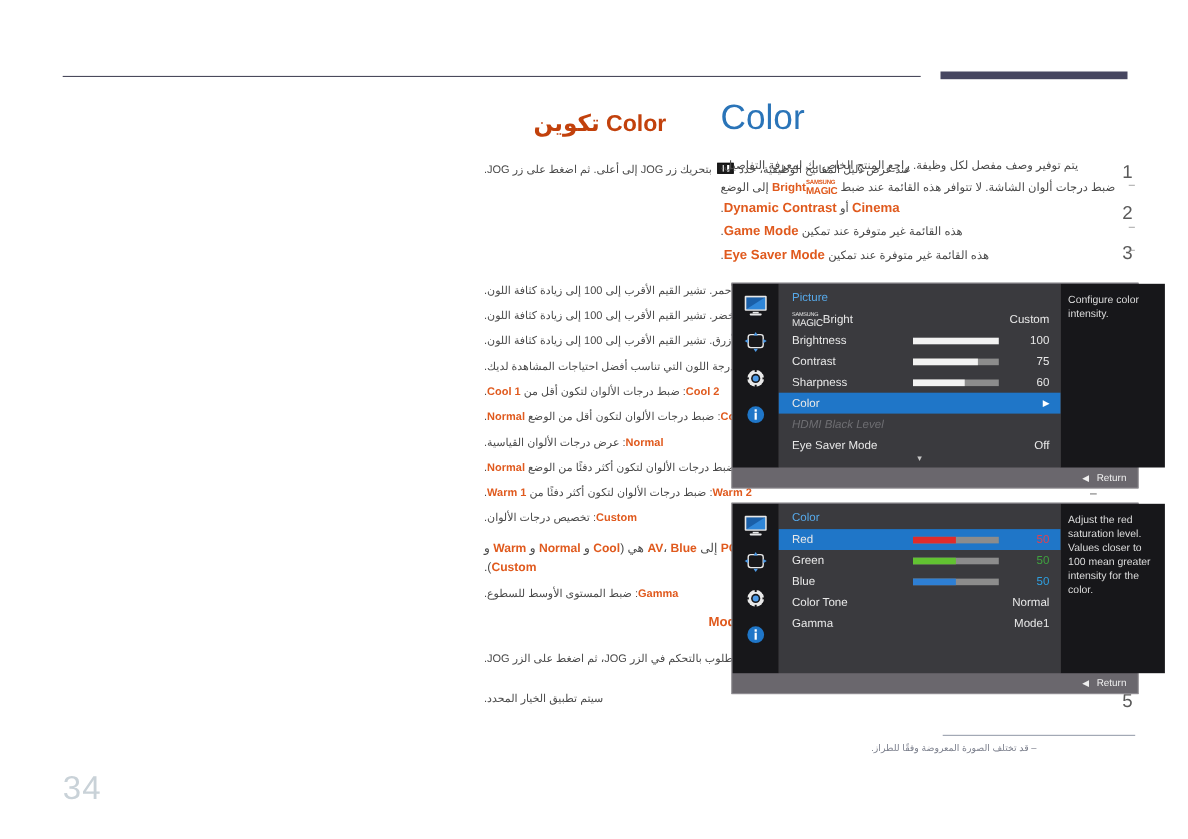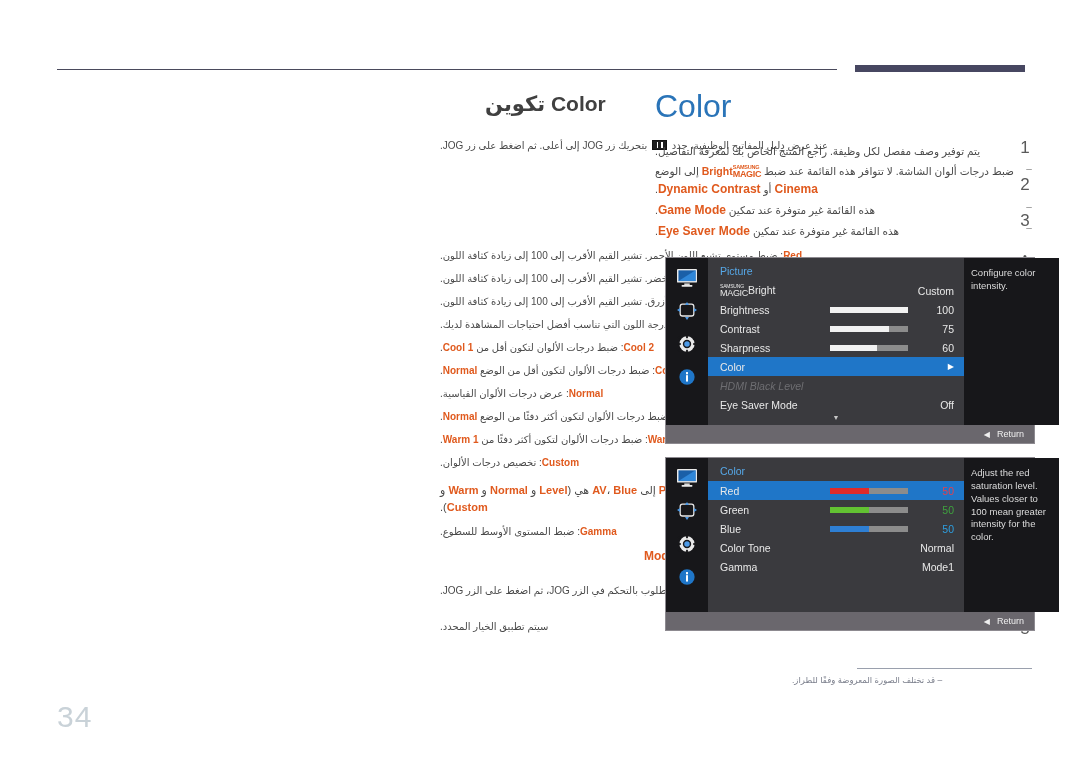--- a/index.html
+++ b/index.html
@@ -28,22 +28,22 @@
     font-size:30px;color:#c9d2d8;letter-spacing:1px;
     direction:ltr;
   }
 
   
   .col-right{
     position:absolute;right:40px;top:92px;width:600px;
   }
   .doc-title{
     text-align:left;
-    font-size:21px;color:#404040;
-    margin:0 0 22px 0;
+    font-size:21px;color:#c2410c;
+    margin:8px 0 22px 0;
     direction:rtl;
     padding-left:45px;
   }
   .doc-title .en{direction:ltr;unicode-bidi:embed;}
 
   .step{
     display:flex;align-items:flex-start;
     margin-bottom:17px;
     direction:rtl;
   }
@@ -289,21 +289,21 @@
     </div>
 
     <div class="note-row">
       <div class="note-mark">–</div>
       <div class="note-txt">
         <span>عند توصيل الإدخال الخارجي من خلال HDMI/DP وتعيين وضع</span>
         <span class="org">PC/AV Mode</span>
         <span>إلى</span>
         <span class="org">AV</span><span>،</span>
         <span class="org">Blue</span>
-        <span>هي (</span><span class="org">Level</span>
+        <span>هي (</span><span class="org">Cool</span>
         <span>و</span>
         <span class="org">Normal</span>
         <span>و</span>
         <span class="org">Warm</span>
         <span>و</span>
         <span class="org">Custom</span><span>).</span>
       </div>
     </div>
 
     <div class="blt" style="margin-top:8px;">

